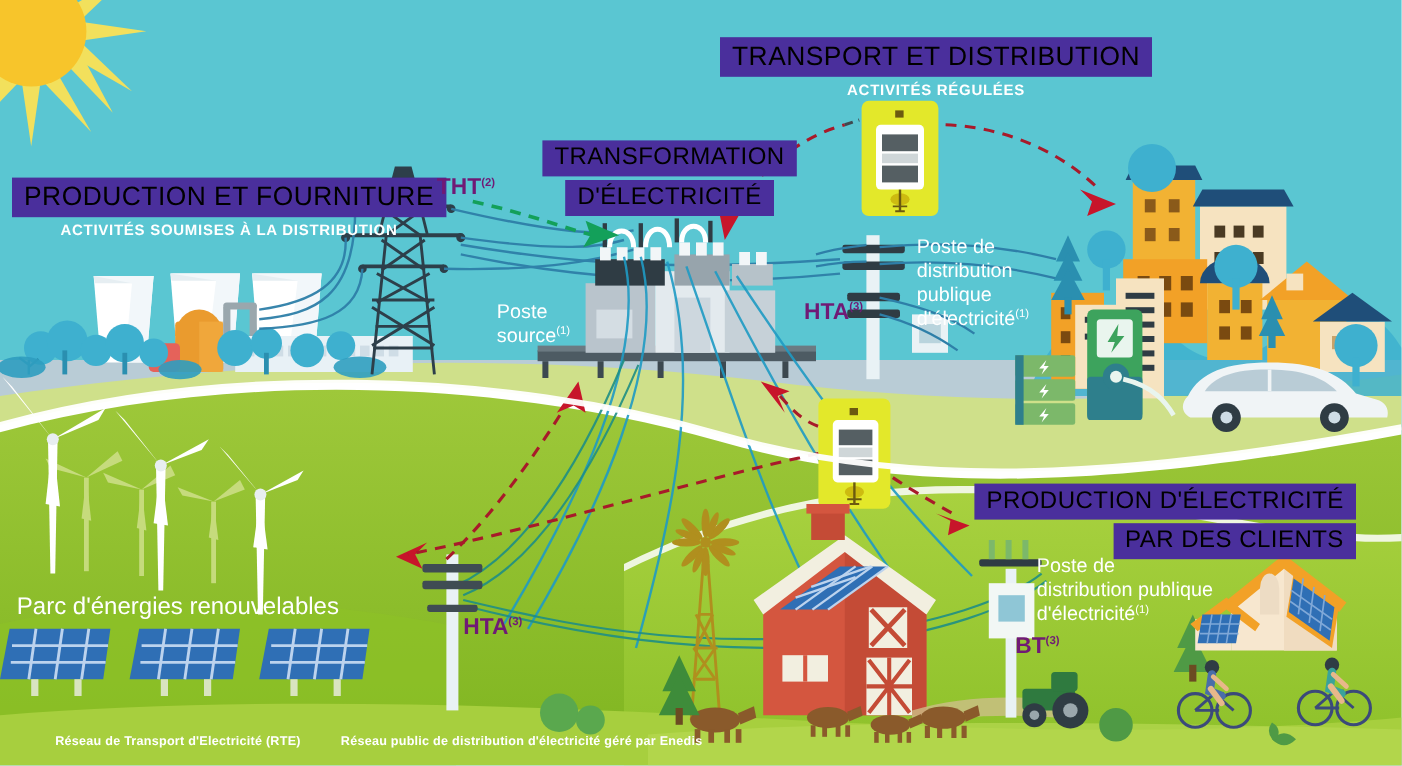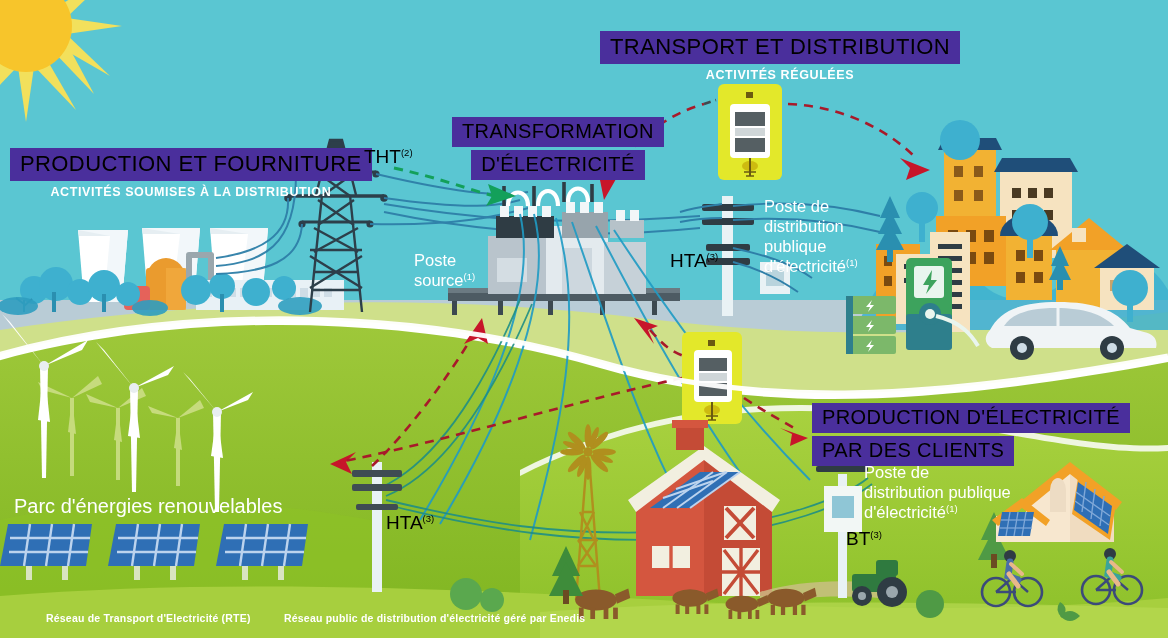--- a/index.html
+++ b/index.html
@@ -8,21 +8,21 @@
   #stage svg.layer{position:absolute;left:0;top:0;width:1168px;height:638px;}
   .banner{display:inline-block;background:#4a2f9c;padding:3px 10px 4px 10px;letter-spacing:.4px;}
   .banner-wrap{position:absolute;}
   .banner-wrap .sub{display:block;text-align:center;color:#fff;font-weight:bold;letter-spacing:.6px;margin-top:4px;}
   .t-big{font-size:22px;}
   .t-mid{font-size:20px;}
   .t-sub{font-size:12.5px;}
   .ann{position:absolute;color:#fff;font-weight:normal;font-size:16.5px;line-height:1.22;}
   .sup{font-size:9.5px;vertical-align:super;}
   .foot{position:absolute;color:#fff;font-weight:600;font-size:10.5px;letter-spacing:.2px;}
-  .tag{position:absolute;color:#000000;font-weight:normal;font-size:19px;}
+  .tag{position:absolute;color:#701a75;font-weight:bold;font-size:19px;}
 </style>
 </head>
 <body>
 
 <div id="stage">
 
   <svg class="layer" viewBox="0 0 1168 638">
     <defs>
       <linearGradient id="gHill1" x1="0" y1="0" x2="0" y2="1">
         <stop offset="0" stop-color="#9ec83a"></stop>
@@ -726,21 +726,21 @@
   <div class="banner-wrap" style="left:452px; top:117px; text-align:center;">
     <span class="banner t-mid">TRANSFORMATION</span><br>
     <span class="banner t-mid" style="margin-top:3px;">D'ÉLECTRICITÉ</span>
   </div>
 
   <div class="banner-wrap" style="left:600px; top:31px;">
     <span class="banner t-big">TRANSPORT ET DISTRIBUTION</span>
     <span class="sub t-sub">ACTIVITÉS RÉGULÉES</span>
   </div>
 
-  <div class="banner-wrap" style="left:812px; top:403px; text-align:left;">
+  <div class="banner-wrap" style="left:812px; top:403px; text-align:right;">
     <span class="banner t-mid">PRODUCTION D'ÉLECTRICITÉ</span><br>
     <span class="banner t-mid" style="margin-top:3px;">PAR DES CLIENTS</span>
   </div>
 
   <div class="tag" style="left:364px; top:146px;">
     <span>THT</span><span class="sup">(2)</span>
   </div>
 
   <div class="ann" style="left:414px; top:250px; text-align:left;">
     <div>Poste</div>

